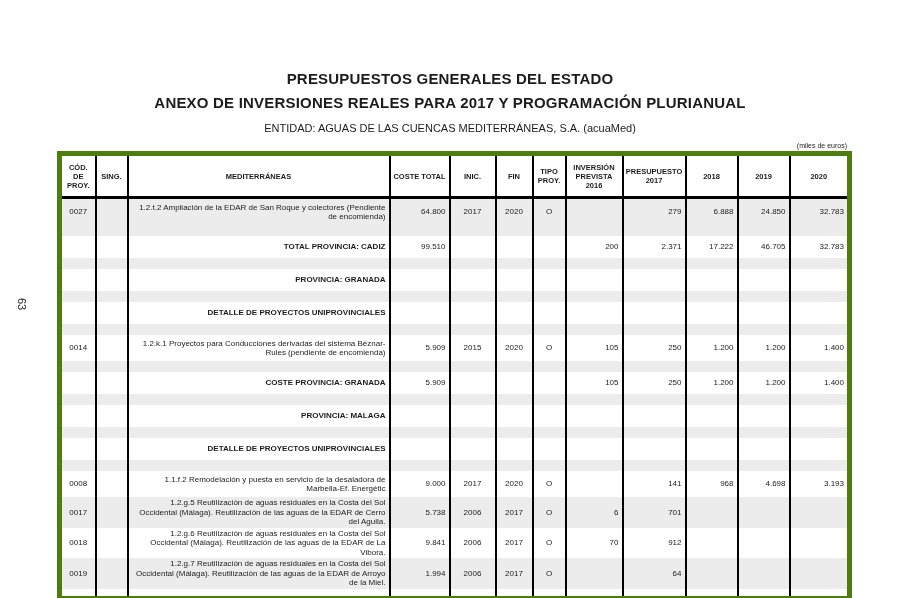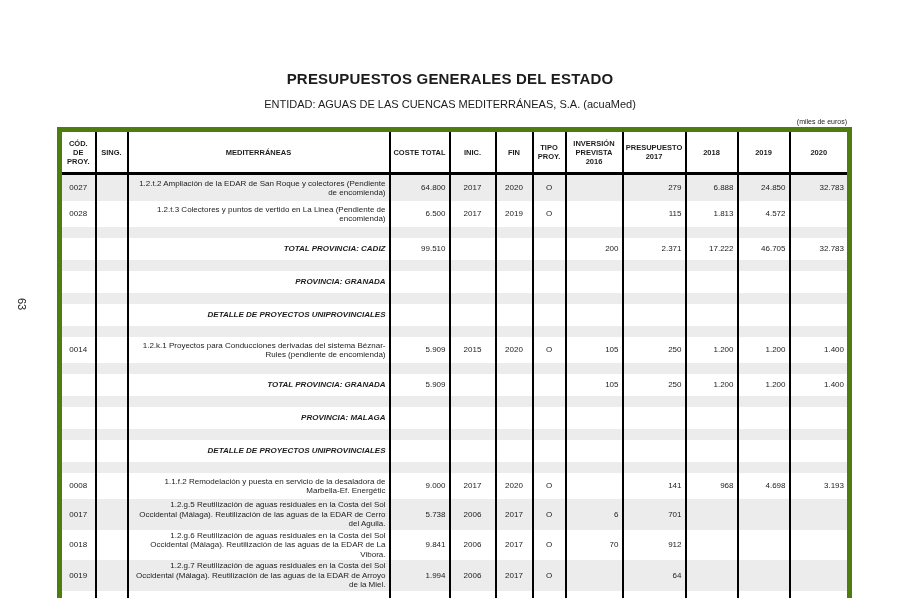--- a/index.html
+++ b/index.html
@@ -35,30 +35,31 @@
     overflow:hidden;
   }
   tr.shaded td{ background:#ececec; }
   tr.r-project td{ height:24px; }
   tr.r-label td{ height:20px; }
   tr.r-blank td{ height:11px; padding:0 3px; }
   tr.r-blank-end td{ height:7px; padding:0 3px; }
   td.c-center{ text-align:center; }
   td.c-right{ text-align:right; }
   td.c-left{ text-align:right; }
-  tr.r-label td.denom{ font-weight:bold; padding-left:20px;font-style:italic; }
+  tr.r-label td.denom{ font-weight:bold; padding-left:20px; }
   tr.r-label.small-indent td.denom{ padding-left:20px; }
 </style>
 </head>
 <body>
 
 <div class="page-num">63</div>
 
 <div class="titles">
   <div class="title-main">PRESUPUESTOS GENERALES DEL ESTADO</div>
+  <div class="title-sub">ANEXO DE INVERSIONES REALES PARA 2017 Y PROGRAMACIÓN PLURIANUAL</div>
   <div class="entity">ENTIDAD: AGUAS DE LAS CUENCAS MEDITERRÁNEAS, S.A. (acuaMed)</div>
 </div>
 
 <div class="units-note">(miles de euros)</div>
 
 <table class="budget">
   <colgroup id="cols">
       <col style="width: 36px;">
       <col style="width: 32px;">
       <col style="width: 262px;">
@@ -96,34 +97,20 @@
         <td class="c-right">64.800</td>
         <td class="c-center">2017</td>
         <td class="c-center">2020</td>
         <td class="c-center">O</td>
         <td class="c-right"></td>
         <td class="c-right">279</td>
         <td class="c-right">6.888</td>
         <td class="c-right">24.850</td>
         <td class="c-right">32.783</td>
       </tr>
-      <tr class="r-project">
-        <td class="c-center">0028</td>
-        <td class="c-center"></td>
-        <td class="c-left denom">1.2.t.3 Colectores y puntos de vertido en La Linea (Pendiente de encomienda)</td>
-        <td class="c-right">6.500</td>
-        <td class="c-center">2017</td>
-        <td class="c-center">2019</td>
-        <td class="c-center">O</td>
-        <td class="c-right"></td>
-        <td class="c-right">115</td>
-        <td class="c-right">1.813</td>
-        <td class="c-right">4.572</td>
-        <td class="c-right"></td>
-      </tr>
       <tr class="r-blank shaded">
         <td class="c-center"></td>
         <td class="c-center"></td>
         <td class="c-left denom"></td>
         <td class="c-right"></td>
         <td class="c-center"></td>
         <td class="c-center"></td>
         <td class="c-center"></td>
         <td class="c-right"></td>
         <td class="c-right"></td>
@@ -239,21 +226,21 @@
         <td class="c-center"></td>
         <td class="c-right"></td>
         <td class="c-right"></td>
         <td class="c-right"></td>
         <td class="c-right"></td>
         <td class="c-right"></td>
       </tr>
       <tr class="r-label">
         <td class="c-center"></td>
         <td class="c-center"></td>
-        <td class="c-left denom">TOTAL PROVINCIA: GRANADA</td>
+        <td class="c-left denom">COSTE PROVINCIA: GRANADA</td>
         <td class="c-right">5.909</td>
         <td class="c-center"></td>
         <td class="c-center"></td>
         <td class="c-center"></td>
         <td class="c-right">105</td>
         <td class="c-right">250</td>
         <td class="c-right">1.200</td>
         <td class="c-right">1.200</td>
         <td class="c-right">1.400</td>
       </tr>

